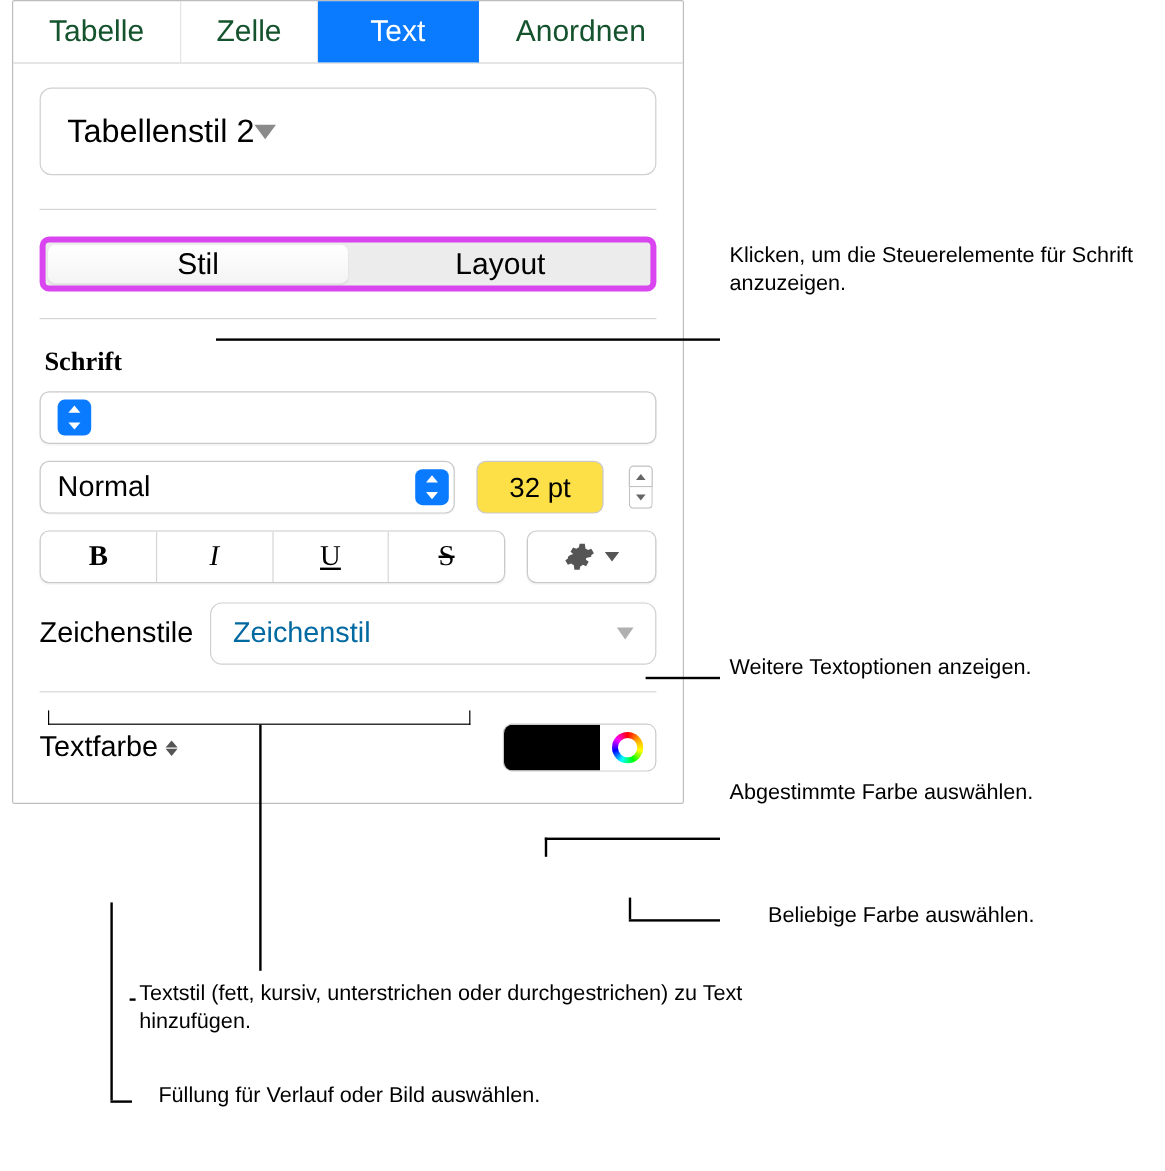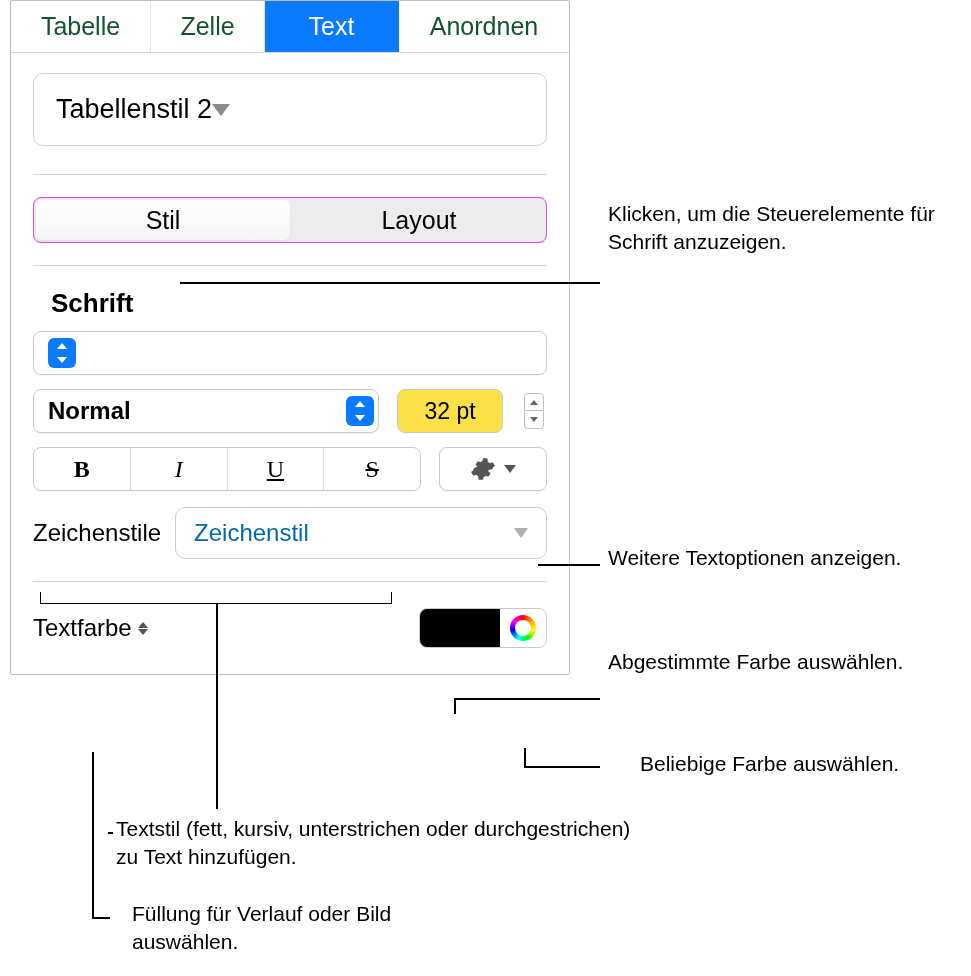--- a/index.html
+++ b/index.html
@@ -56,21 +56,21 @@
   }
   .chevron {
     width: 0; height: 0;
     border-left: 9px solid transparent;
     border-right: 9px solid transparent;
     border-top: 12px solid #8a8a8a;
   }
   .hr { border-top: 1px solid #d5d5d5; margin: 0 0 0 0; }
   .seg {
     display: flex;
-    border: 1px solid #d946ef;
+    border: 5px solid #d946ef;
     border-radius: 8px;
     overflow: hidden;
     background: #ececec;
     height: 46px;
     margin: 22px 0;
     box-shadow: 0 1px 0 rgba(0,0,0,0.02);
   }
   .seg-item {
     flex: 1;
     display: flex;
@@ -79,23 +79,24 @@
     font-size: 25px;
     cursor: pointer;
   }
   .seg-item.active {
     background: linear-gradient(#ffffff,#f4f4f4);
     box-shadow: 0 1px 2px rgba(0,0,0,0.08);
     margin: 2px;
     border-radius: 6px;
   }
   .heading {
-    font-size: 26px;
+    font-size: 22px;
     font-weight: 600;
-    margin: 22px 0 12px 18px;
+    margin: 22px 0 12px 4px;
+    font-family: Liberation Serif, serif;
   }
   .mac-select {
     display: flex;
     align-items: center;
     justify-content: space-between;
     border: 1px solid #c9c9c9;
     border-radius: 8px;
     background: #fff;
     height: 44px;
     padding: 0 4px 0 14px;
@@ -115,21 +116,21 @@
     content:"";
     position:absolute; left:50%;
     width:0;height:0;
     border-left:5px solid transparent;
     border-right:5px solid transparent;
     transform: translateX(-50%);
   }
   .blue-arrows::before { top:5px; border-bottom:6px solid #fff; }
   .blue-arrows::after { bottom:5px; border-top:6px solid #fff; }
   .row { display:flex; gap:18px; align-items:center; margin-top:14px; }
-  .weight-select { flex: 1; font-weight: bold; }
+  .weight-select { flex: 1; }
   .size-box {
     width: 106px;
     border: 1px solid #c9c9c9;
     border-radius: 8px;
     height: 44px;
     display:flex;
     align-items:center;
     justify-content:center;
     background:#fde047;
     font-size:23px;
@@ -240,21 +241,21 @@
     width:26px;height:26px;border-radius:50%;
     background: conic-gradient(red,orange,yellow,lime,cyan,blue,magenta,red);
     position:relative;
   }
   .color-wheel::after{
     content:"";position:absolute;inset:5px;border-radius:50%;background:#fff;
   }
   
   .callout {
     position:absolute;
-    font-size:21px;
+    font-size:18px;
     line-height:1.35;
     color:#000;
     max-width:360px;
   }
   .line {
     position:absolute;
     background:#000;
     z-index:10;
   }
   .line.h { height:1.5px; }

